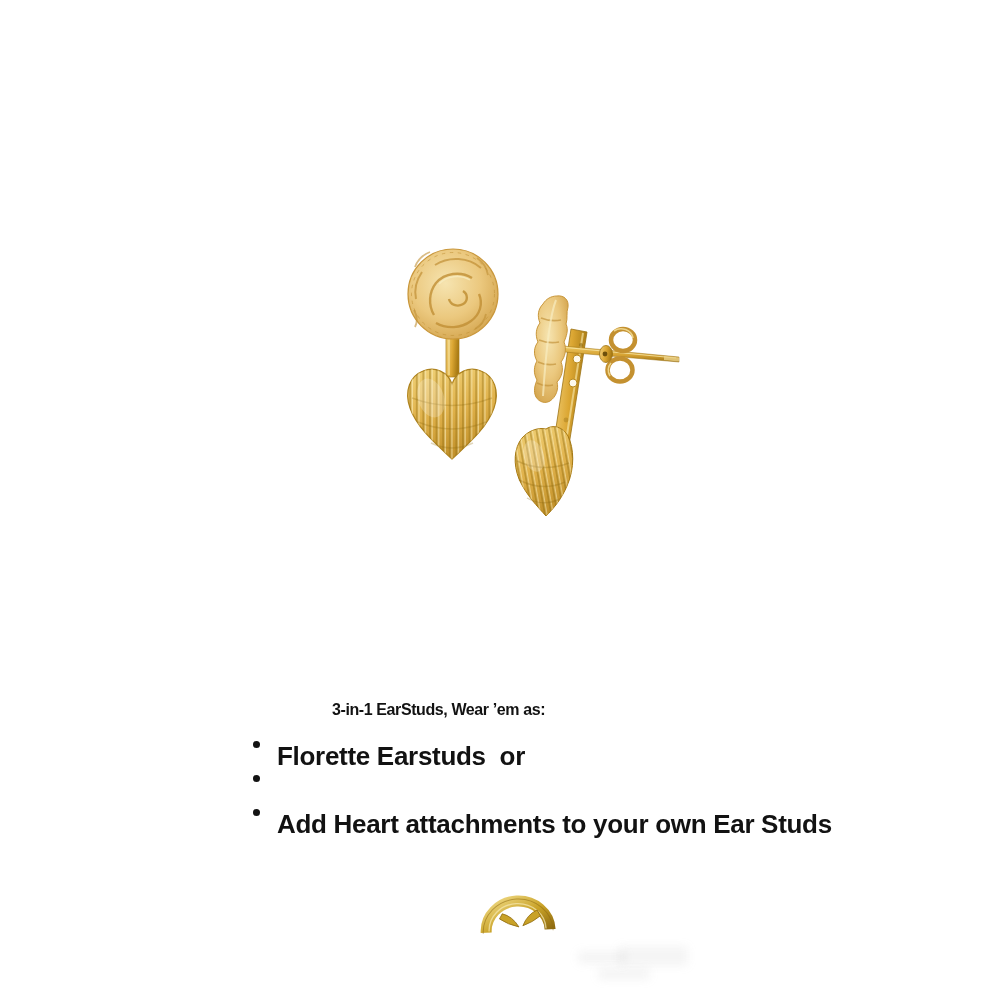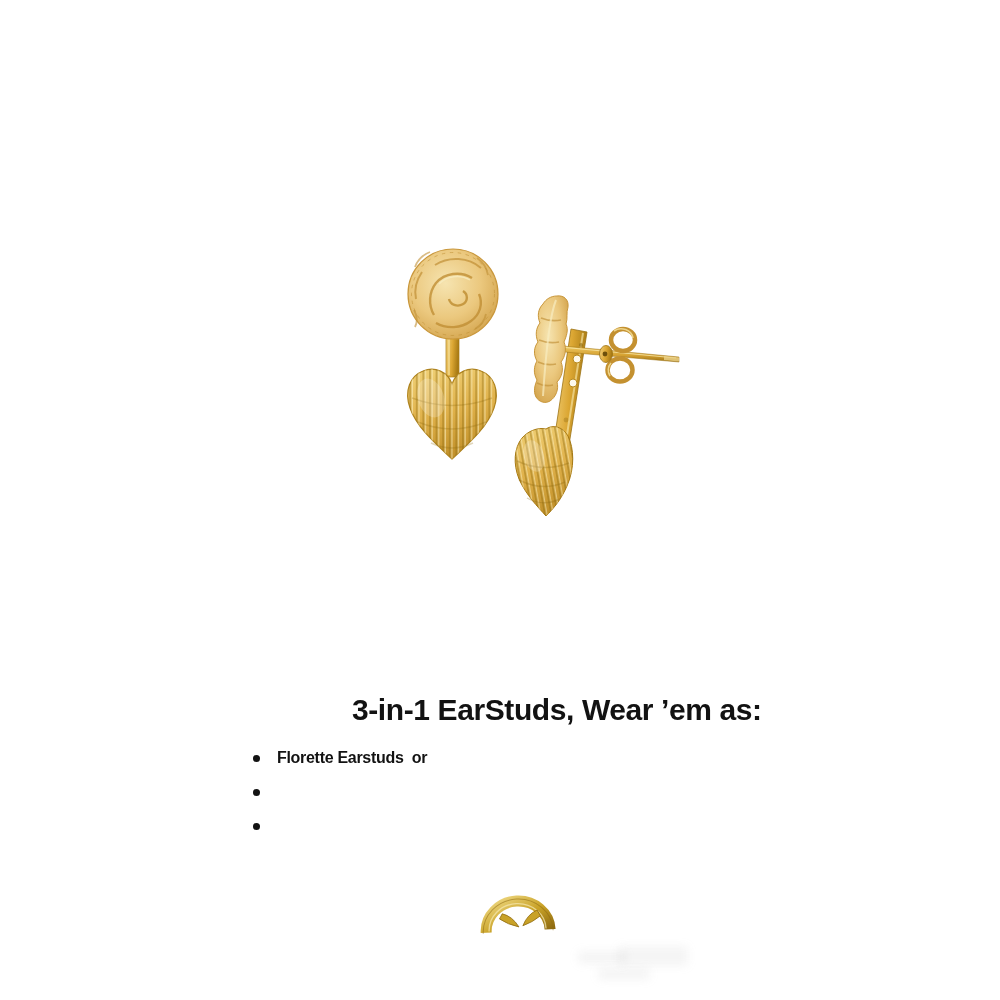--- a/index.html
+++ b/index.html
@@ -7,32 +7,32 @@
     position:relative;
     width:1000px;height:1000px;
     background:#ffffff;
     overflow:hidden;
     font-family:"Liberation Sans", sans-serif;
     color:#121212;
   }
   .product-svg{position:absolute;left:380px;top:225px;width:320px;height:300px;}
   .ring-svg{position:absolute;left:468px;top:884px;width:104px;height:56px;}
   .heading{
-    position:absolute;left:352px;top:696px;
-    font-size:30px;font-weight:700;letter-spacing:-0.4px;
+    position:absolute;left:332px;top:696px;
+    font-size:16px;font-weight:700;letter-spacing:-0.4px;
     line-height:28px;white-space:pre;
   }
   .bullet-list{
     position:absolute;left:253px;top:741px;
     margin:0;padding:0;list-style:none;
   }
   .bullet-list li{
-    display:flex;align-items:center;
+    display:flex;align-items:flex-start;
     height:34px;
-    font-size:16px;font-weight:700;letter-spacing:-0.3px;
+    font-size:26px;font-weight:700;letter-spacing:-0.3px;
     white-space:pre;
   }
   .dot{
     width:7px;height:7px;border-radius:50%;
     background:#121212;margin-right:17px;flex:0 0 auto;
   }
   .artifact{
     position:absolute;background:rgba(160,160,160,0.10);
     filter:blur(4px);border-radius:4px;
   }
@@ -184,20 +184,21 @@
   <ul class="bullet-list">
     <li>
       <span class="dot"></span>
       <span>Florette Earstuds  or</span>
     </li>
     <li>
       <span class="dot"></span>
     </li>
     <li>
       <span class="dot"></span>
+      <span>Add Heart attachments to your own Ear Studs</span>
     </li>
   </ul>
 
   <svg class="ring-svg" viewBox="468 884 104 56" aria-hidden="true">
     <defs>
       <linearGradient id="ringG" x1="0" y1="0" x2="1" y2="1">
         <stop offset="0%" stop-color="#EFD983"></stop>
         <stop offset="55%" stop-color="#C9A227"></stop>
         <stop offset="100%" stop-color="#8F6B10"></stop>
       </linearGradient>

